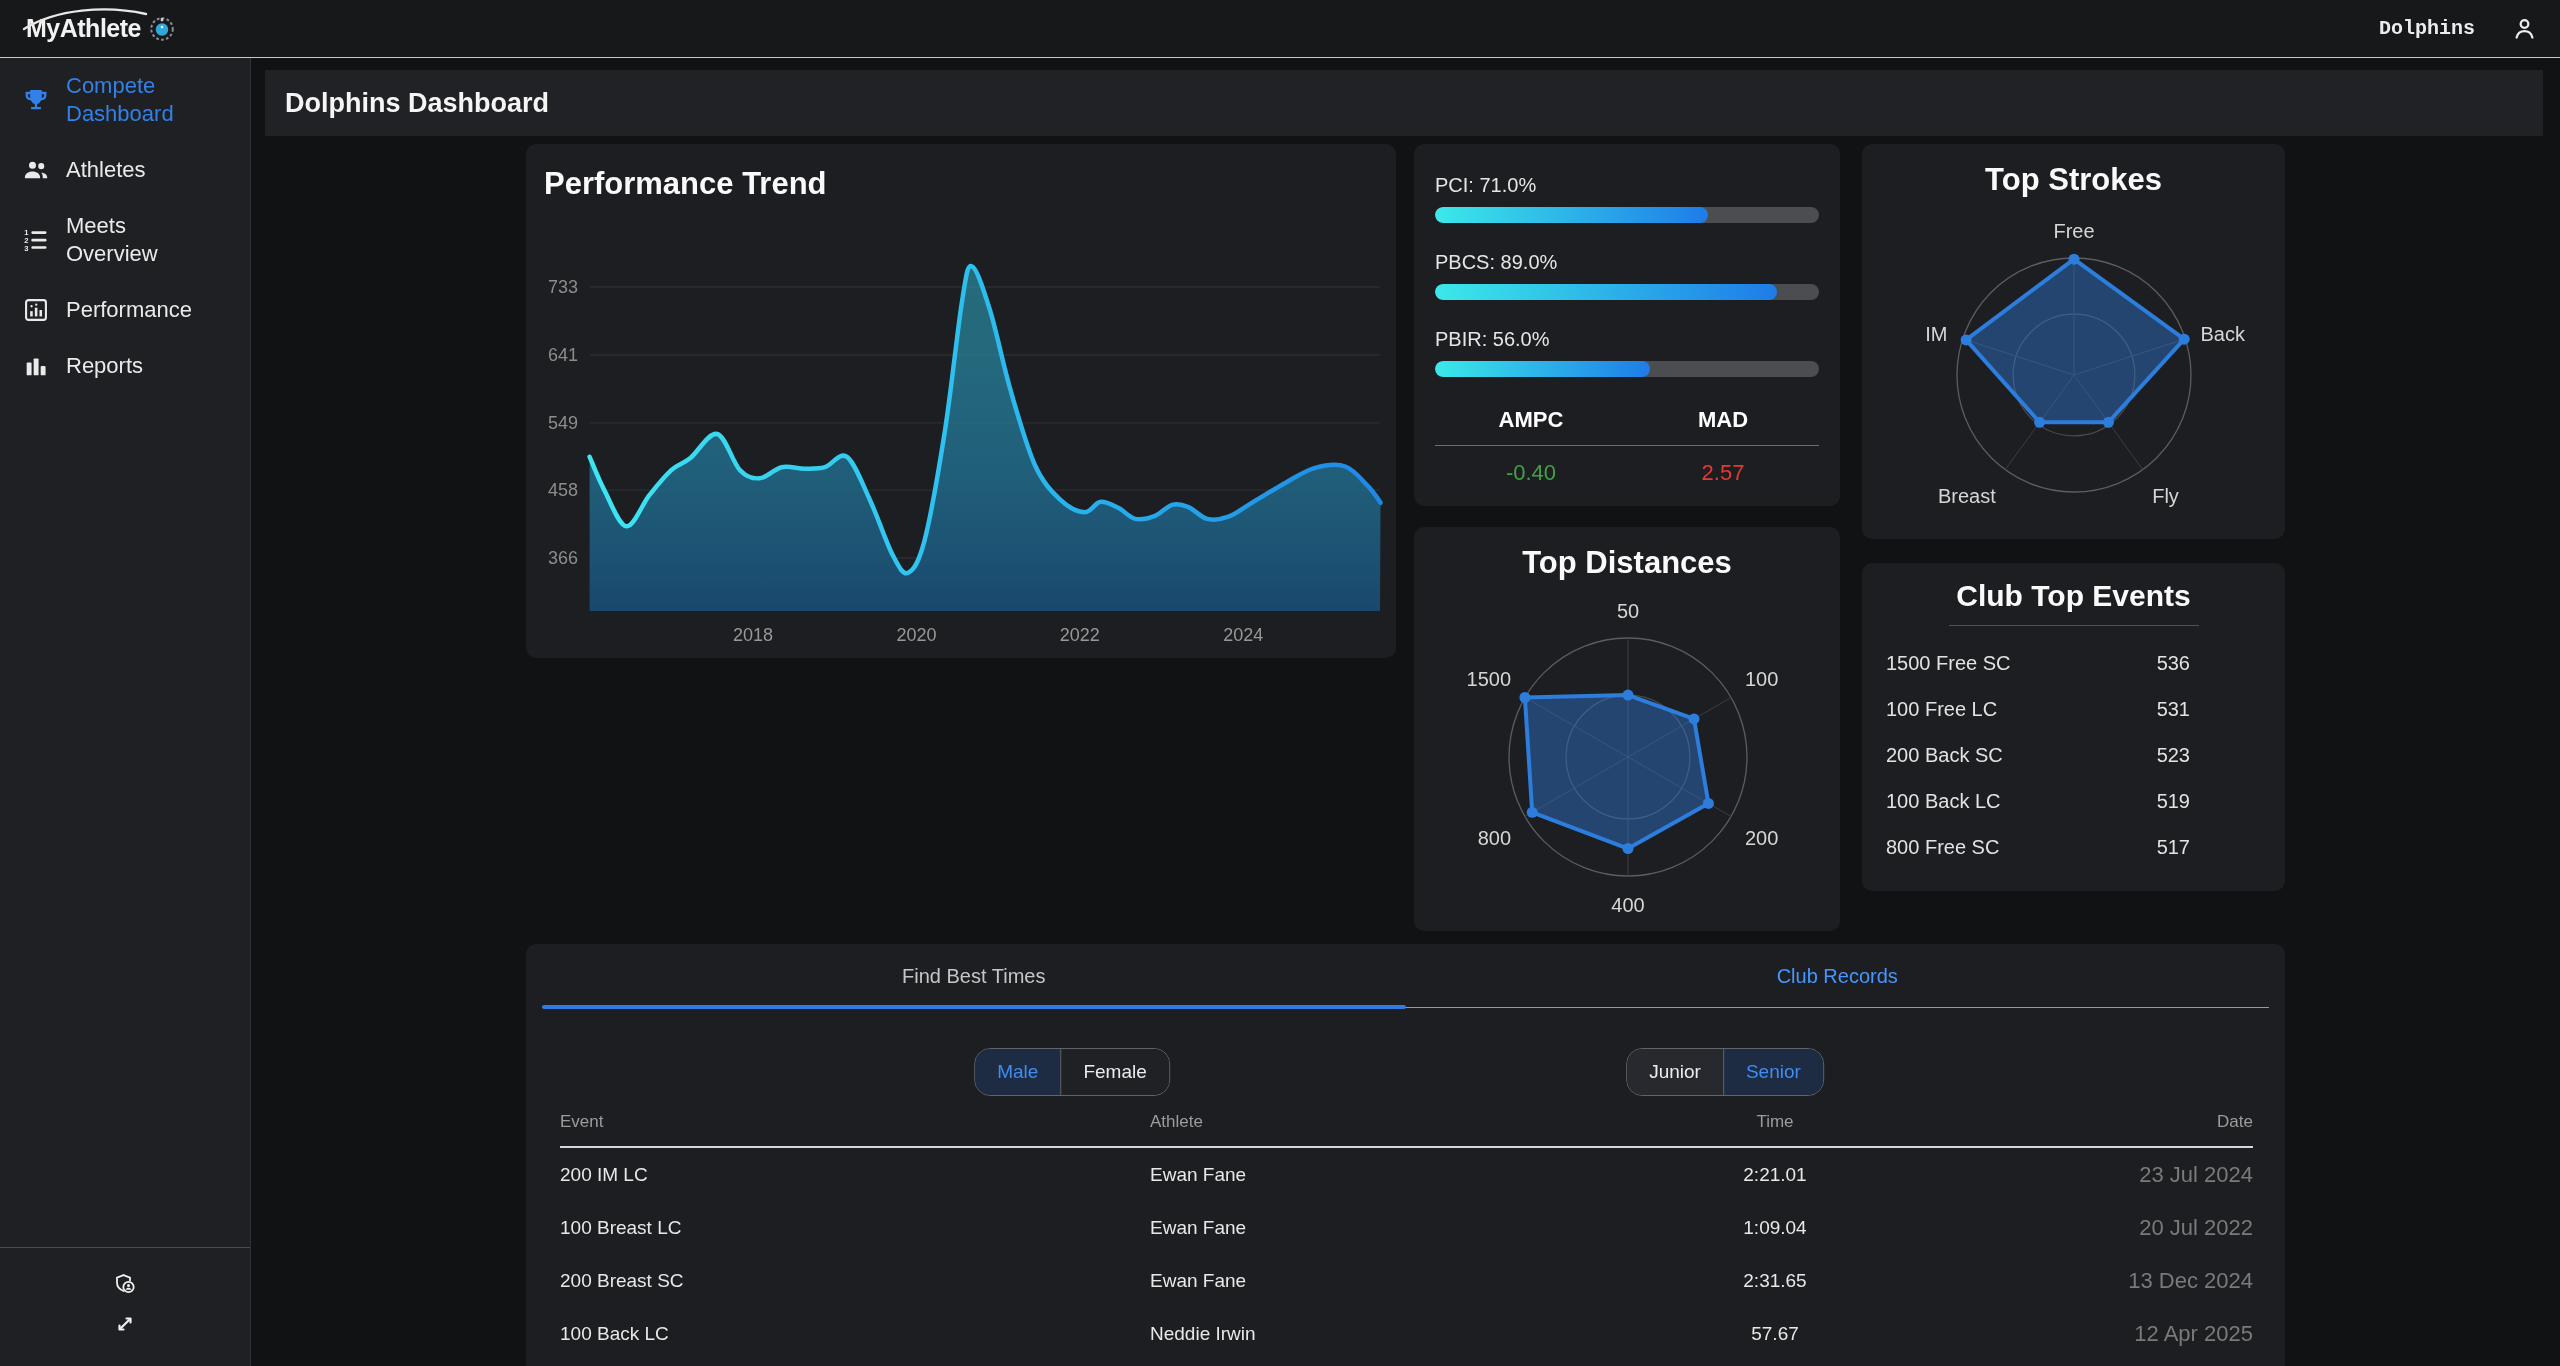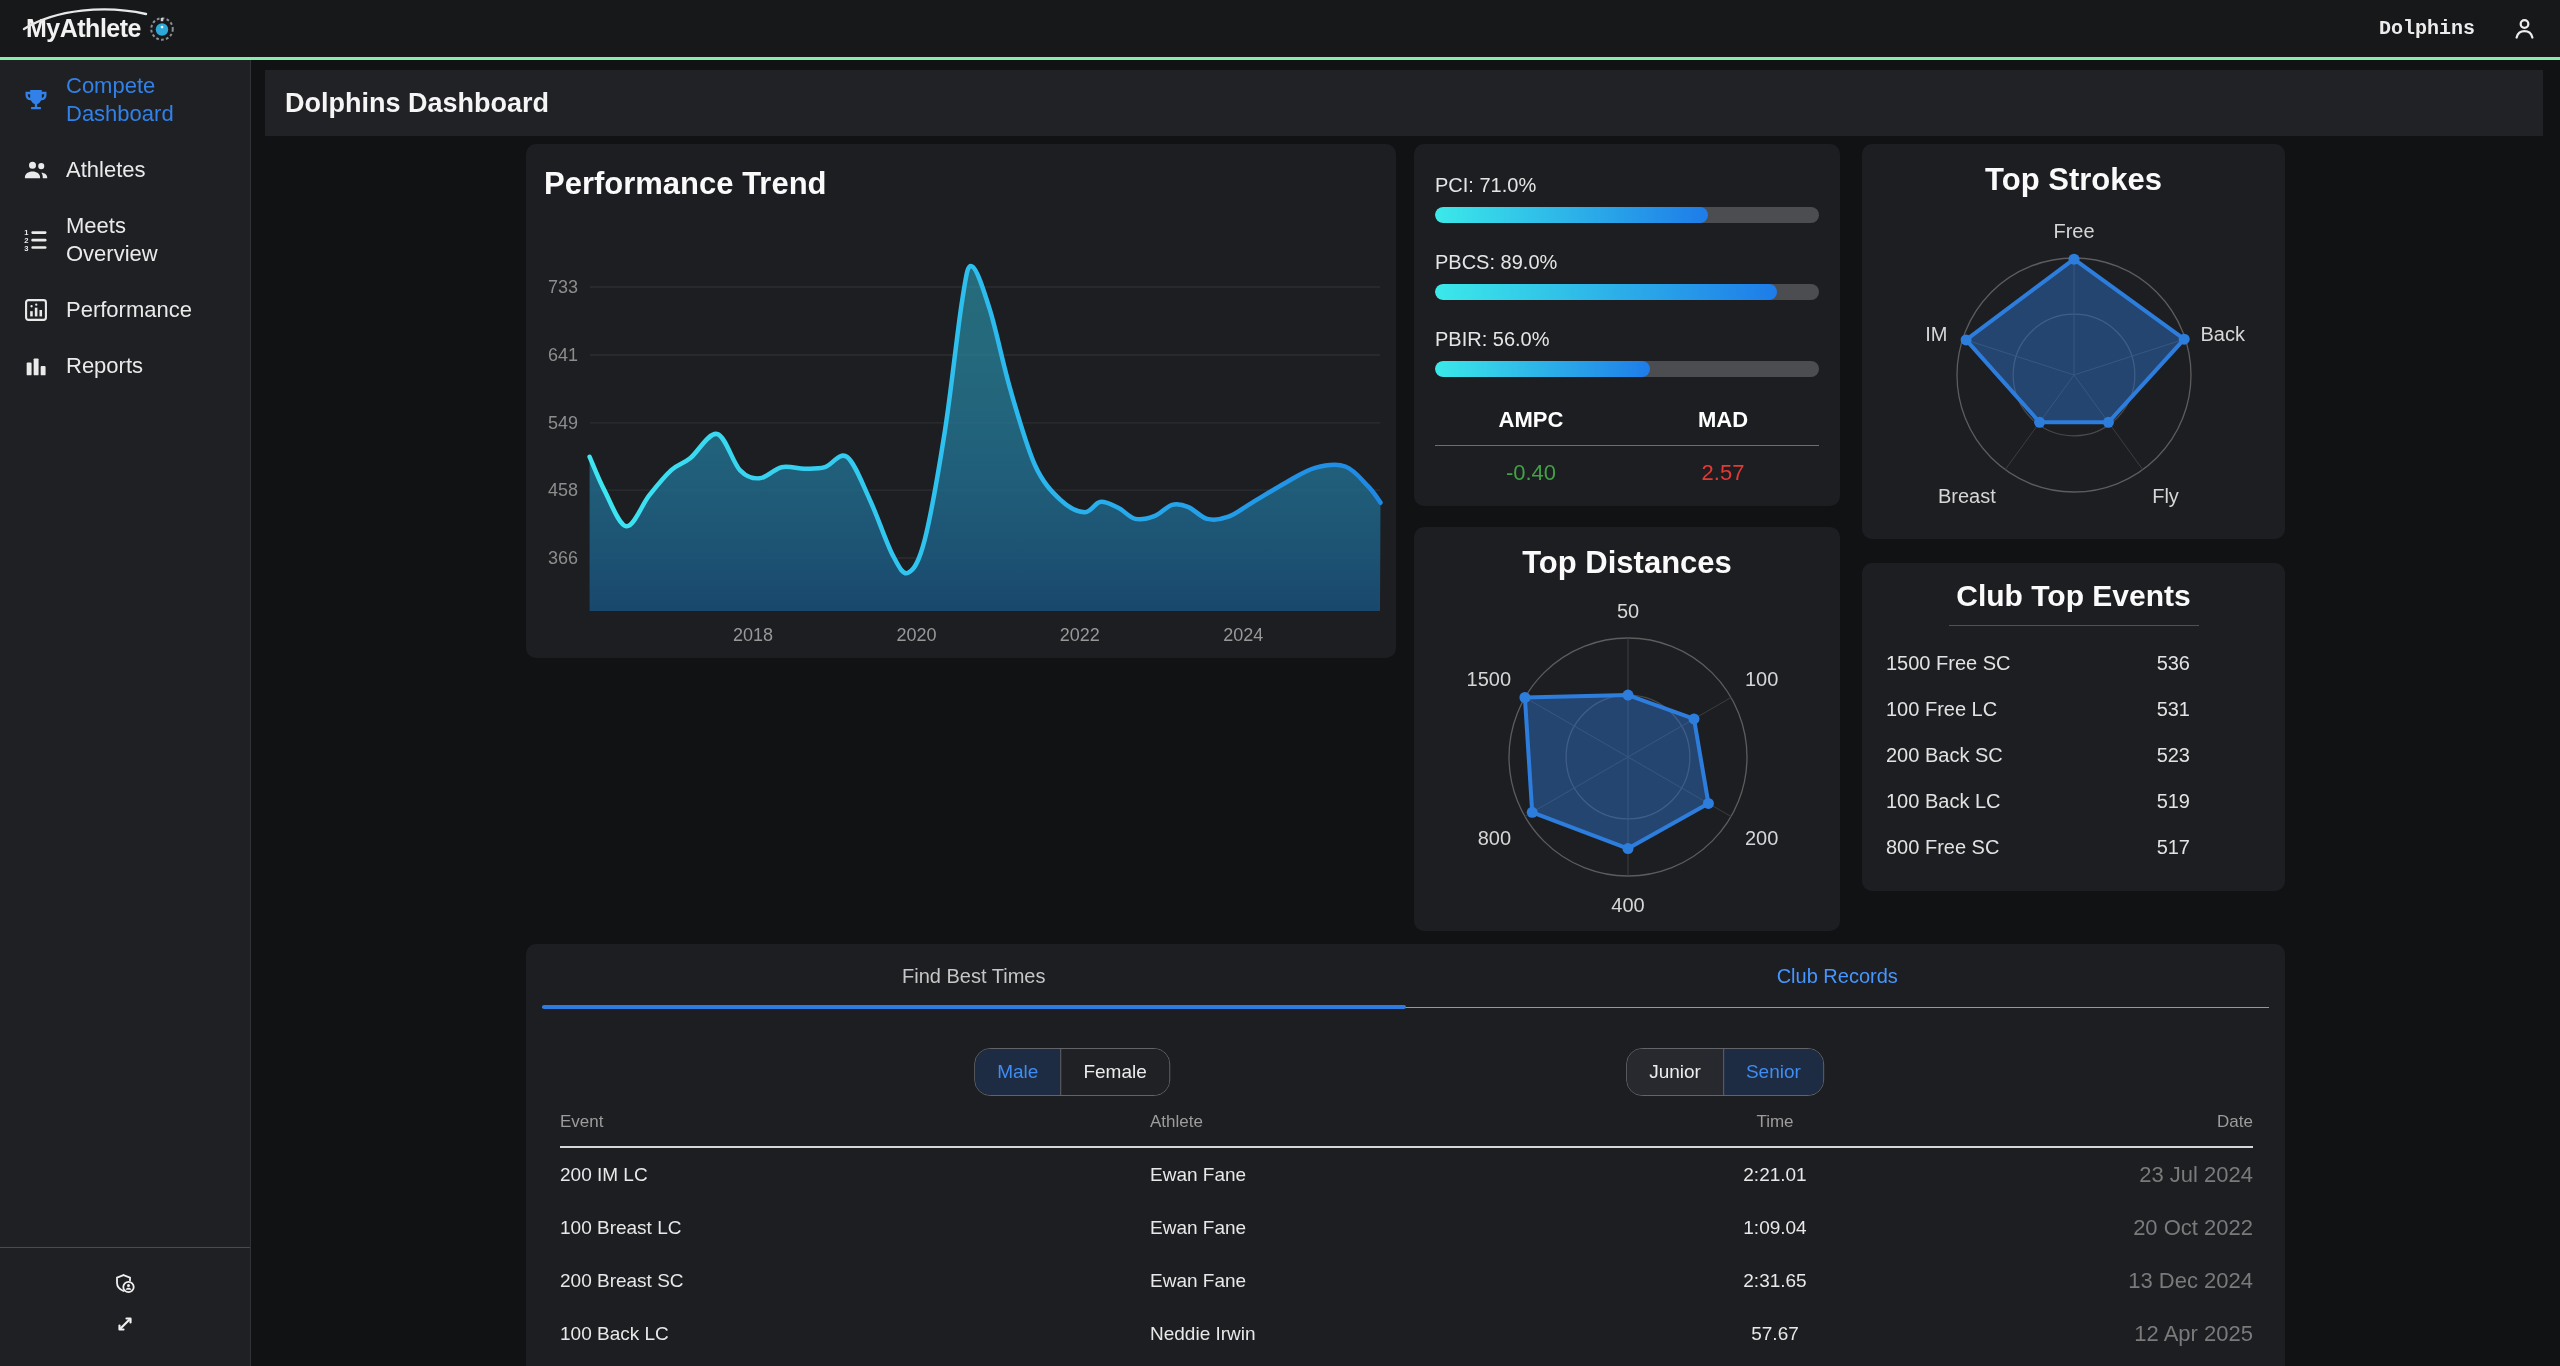--- a/index.html
+++ b/index.html
@@ -4,21 +4,21 @@
 <style>
   html,body{margin:0;padding:0;}
   body{
     width:2560px;height:1366px;overflow:hidden;position:relative;
     background:#111214;color:#e8e8e8;
     font-family:"Liberation Sans","DejaVu Sans",sans-serif;
   }
   svg{font-family:inherit;}
   
   .topbar{position:absolute;left:0;top:0;width:2560px;height:57px;background:#17181a;
-    border-bottom:3px solid #86efac;display:flex;align-items:center;justify-content:space-between;z-index:5;}
+    border-bottom:1px solid #86efac;display:flex;align-items:center;justify-content:space-between;z-index:5;}
   .logo{display:flex;align-items:center;margin-left:26px;position:relative;}
   .logo-text{font-size:25px;font-weight:700;color:#f2f2f2;letter-spacing:-0.5px;}
   .logo-swoosh{position:absolute;left:-6px;top:-9px;pointer-events:none;}
   .logo-emblem{margin-left:6px;width:30px;height:30px;}
   .topbar-right{display:flex;align-items:center;gap:36px;margin-right:22px;font-family:Liberation Mono, monospace;}
   .team-name{font-size:20px;font-weight:700;color:#ececec;}
   .user-icon{width:27px;height:27px;}
   
   .sidebar{position:absolute;left:0;top:58px;width:250px;height:1308px;background:#1f2023;
     border-right:1px solid #313236;}
@@ -352,21 +352,21 @@
         <div class="trow">
           <span>200 IM LC</span>
           <span>Ewan Fane</span>
           <span class="c-time">2:21.01</span>
           <span class="c-date">23 Jul 2024</span>
         </div>
         <div class="trow">
           <span>100 Breast LC</span>
           <span>Ewan Fane</span>
           <span class="c-time">1:09.04</span>
-          <span class="c-date">20 Oct 2022</span>
+          <span class="c-date">20 Jul 2022</span>
         </div>
         <div class="trow">
           <span>200 Breast SC</span>
           <span>Ewan Fane</span>
           <span class="c-time">2:31.65</span>
           <span class="c-date">13 Dec 2024</span>
         </div>
         <div class="trow">
           <span>100 Back LC</span>
           <span>Neddie Irwin</span>

